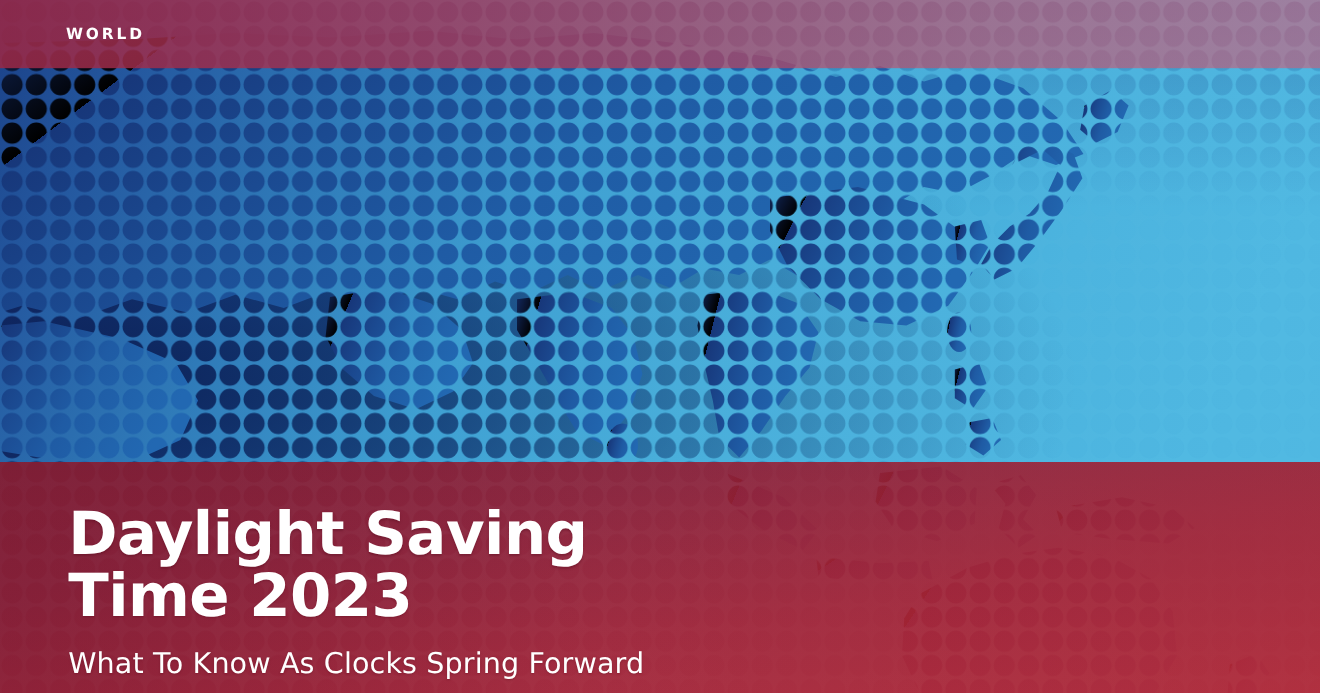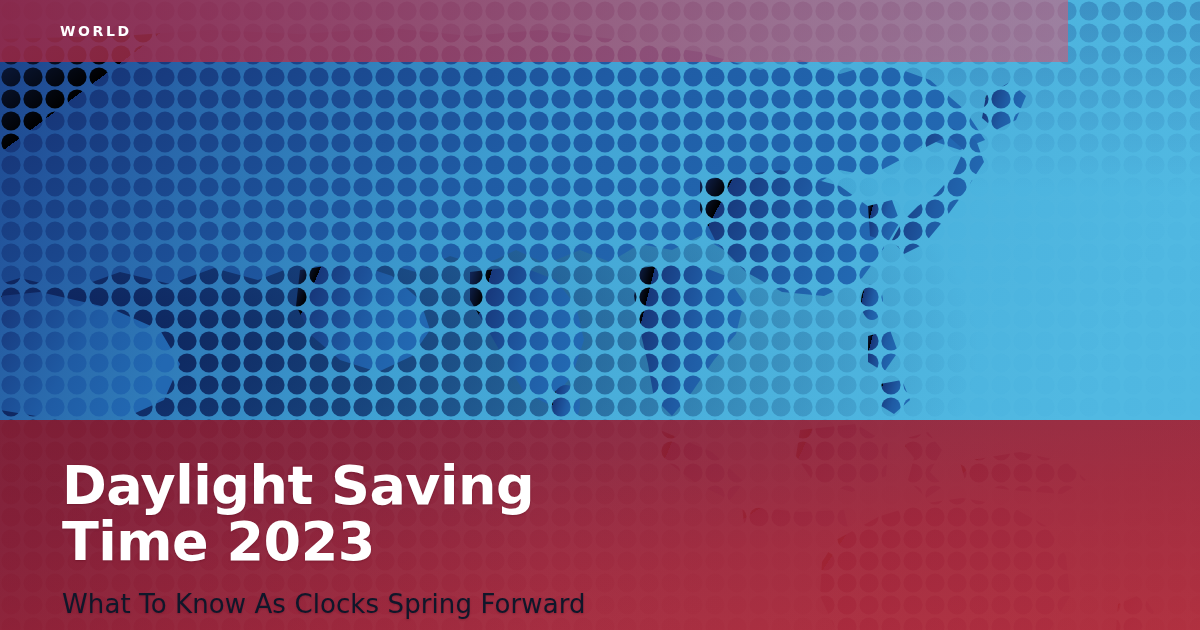--- a/index.html
+++ b/index.html
@@ -41,21 +41,21 @@
   .land svg{display:block;width:1200px;height:630px;}
   
   .halftone{
     position:absolute;inset:0;
     pointer-events:none;
   }
   .halftone svg{display:block;width:1200px;height:630px;}
 
   
   .band-top{
-    position:absolute;left:0;top:0;width:1068px;height:62px;
+    position:absolute;left:0;top:0;width:1200px;height:62px;
     background:linear-gradient(90deg,
        rgba(152,40,70,.88) 0%,
        rgba(168,52,82,.80) 25%,
        rgba(182,66,94,.72) 50%,
        rgba(196,84,110,.66) 75%,
        rgba(205,96,122,.62) 100%);
     display:flex;align-items:center;
   }
   .kicker{
     margin-left:60px;
@@ -88,21 +88,21 @@
     color:#fff;
     font-size:54px;
     font-weight:bold;
     line-height:56px;
     letter-spacing:-0.5px;
     margin:0;
     text-shadow:0 1px 2px rgba(80,10,25,.35);
     max-width:760px;
   }
   .subhead{
-    color:#0f172a;
+    color:#ffffff;
     font-size:26px;
     font-weight:normal;
     line-height:32px;
     margin:18px 0 0 0;
     letter-spacing:.1px;
     text-shadow:0 1px 2px rgba(80,10,25,.30);
   }
 </style>
 </head>
 <body>

